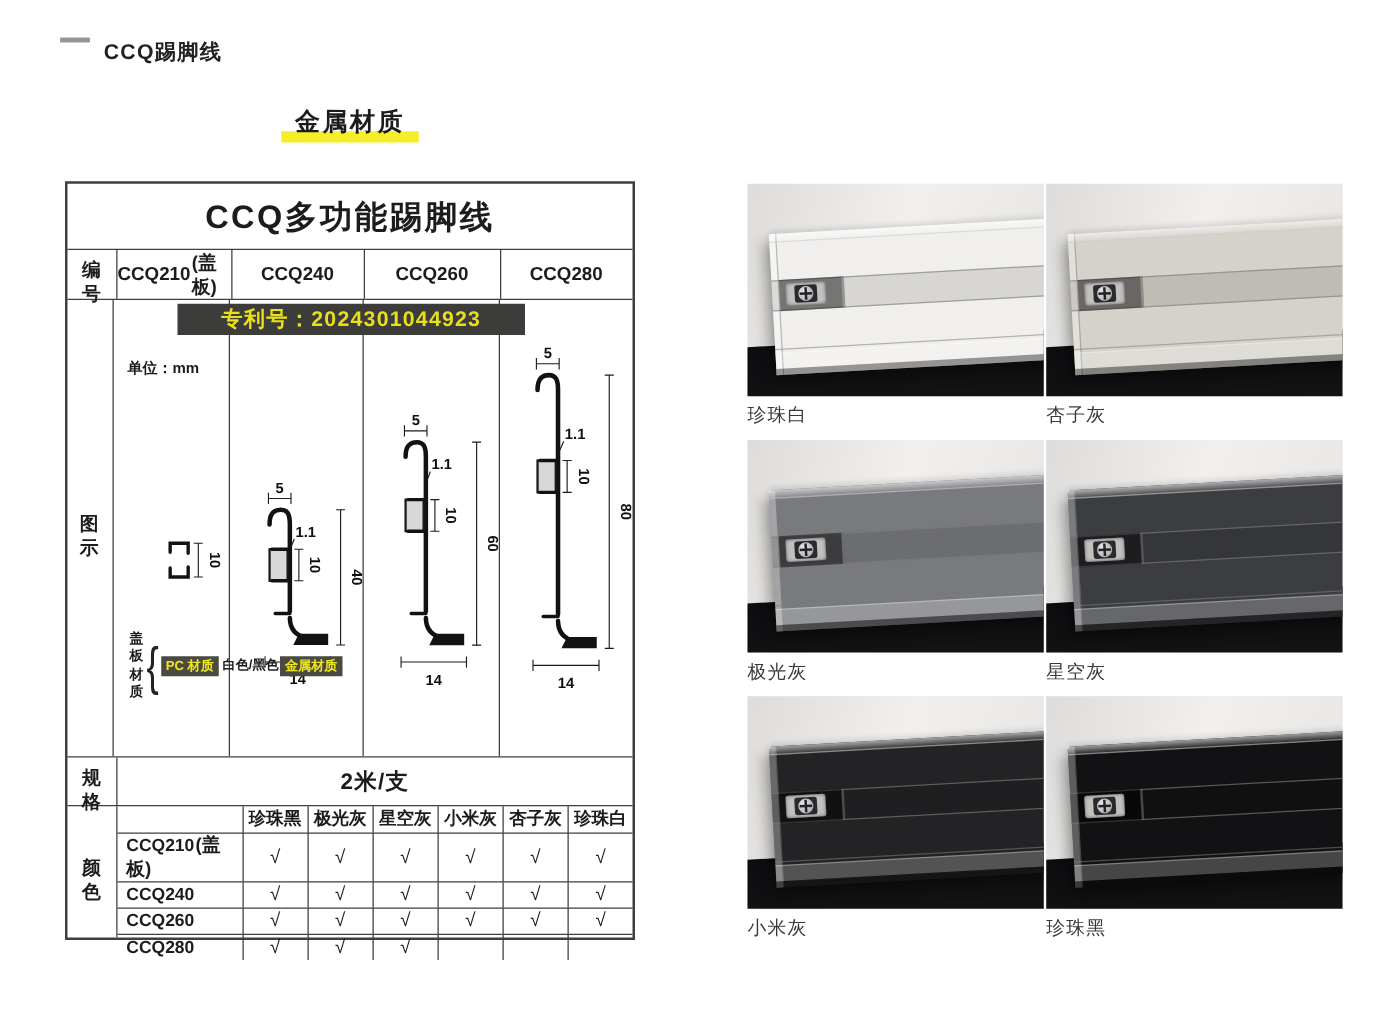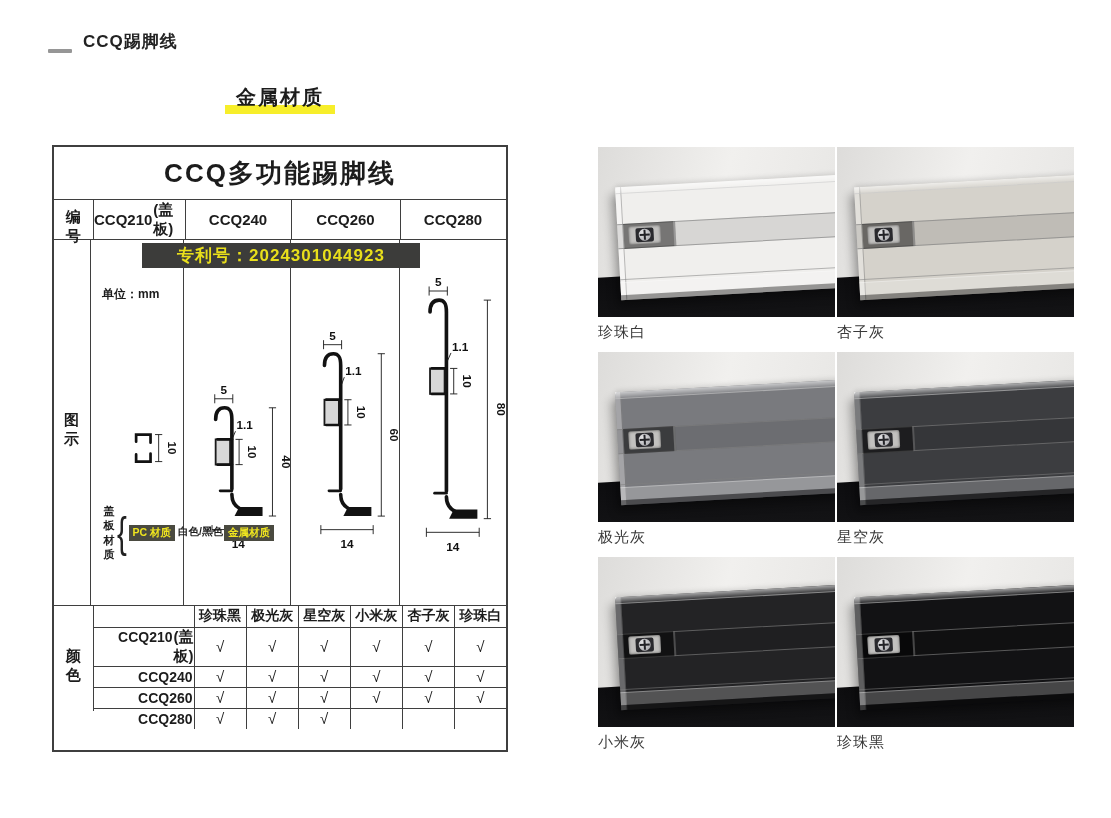--- a/index.html
+++ b/index.html
@@ -4,21 +4,21 @@
 <style>
   :root{
     --highlight:#f7ee2a; --patent-bg:#3c3c3a; --patent-text:#e9df1b;
     --badge-bg:#4a4a40; --badge-text:#efe51f; --border:#3f3f3f; --floor:#141416;
   }
   *{margin:0;padding:0;box-sizing:border-box;}
   body{background:#ffffff;font-family:"Liberation Sans","DejaVu Sans",sans-serif;color:#1c1c1c;}
   .stage{position:relative;width:1111px;height:818px;background:#ffffff;overflow:hidden;}
 
   
-  .breadcrumb{position:absolute;left:48px;top:30px;display:flex;align-items:flex-end;gap:11px;}
+  .breadcrumb{position:absolute;left:48px;top:30px;display:flex;align-items:flex-start;gap:11px;}
   .crumb-dash{width:24px;height:4px;background:#969696;border-radius:1px;}
   .crumb-text{font-size:17px;font-weight:bold;letter-spacing:1px;color:#222;}
 
   .hl-heading{position:absolute;top:84px;text-align:center;font-size:20px;font-weight:bold;letter-spacing:2px;}
   .hl-heading .hl{position:relative;display:inline-block;padding:0 2px;}
   .hl-heading .hl::after{content:"";position:absolute;left:-9px;right:-9px;bottom:-3px;height:9px;background:var(--highlight);z-index:0;}
   .hl-heading .hl .txt{position:relative;z-index:1;}
   .heading-left{left:52px;width:456px;}
   .heading-right{left:598px;width:476px;}
 
@@ -37,21 +37,21 @@
   .diag-cell{position:relative;}
   .diag-cell svg{position:absolute;inset:0;}
   .patent-banner{position:absolute;left:88px;top:3px;width:278px;height:25px;z-index:2;background:var(--patent-bg);color:var(--patent-text);font-size:17px;font-weight:bold;display:flex;align-items:center;justify-content:center;letter-spacing:1px;}
   .unit-note{position:absolute;left:48px;top:46px;font-size:12px;font-weight:bold;z-index:2;}
   .t-spec{height:39px;display:flex;}
   .spec-value{flex:1;display:flex;align-items:center;justify-content:center;font-size:18px;font-weight:bold;letter-spacing:1px;}
   .t-colors{height:105px;display:flex;}
   table.matrix{flex:1;border-collapse:collapse;table-layout:fixed;}
   table.matrix td{border:1px solid var(--border);text-align:center;vertical-align:middle;font-size:14px;height:21px;padding:0;}
   table.matrix td.model{text-align:left;padding-left:7px;font-size:14px;font-weight:600;width:100px;}
-  table.matrix tr td:first-child{border-left:none;text-align:right;}
+  table.matrix tr td:first-child{border-left:none;}
   table.matrix tr td:last-child{border-right:none;}
   table.matrix tr:first-child td{border-top:none;font-weight:bold;}
   table.matrix tr:last-child td{border-bottom:none;}
   table.matrix td.check{font-size:15px;}
 
   
   .callout{position:absolute;left:3px;top:264px;width:88px;display:flex;align-items:center;z-index:2;}
   .co-label{width:24px;font-size:11px;font-weight:bold;line-height:1.3;word-break:break-all;}
   .co-brace{font-size:42px;line-height:42px;font-weight:400;transform:scaleX(.7);color:#222;}
   .co-items{display:flex;flex-direction:row;gap:1px;align-items:flex-start;}
@@ -238,20 +238,26 @@
           <line class="dim" x1="81" y1="306" x2="89" y2="306"></line>
           <text class="dimtxt" x="95" y="186" text-anchor="middle" transform="rotate(90 95 186)">80</text>
           <line class="dim" x1="18" y1="321" x2="76" y2="321"></line>
           <line class="dim" x1="18" y1="316" x2="18" y2="326"></line>
           <line class="dim" x1="76" y1="316" x2="76" y2="326"></line>
           <text class="dimtxt" x="47" y="341" text-anchor="middle">14</text>
         </svg>
       </div>
     </div>
 
+    <div class="t-spec bb">
+      <div class="rowhead br">
+          <span class="vtxt">规格</span>
+        </div>
+      <div class="spec-value">2米/支</div>
+    </div>
 
     <div class="t-colors">
       <div class="rowhead br">
           <span class="vtxt">颜色</span>
         </div>
       <table class="matrix">
         <tbody>
             <tr>
           <td class="model"></td>
           <td>珍珠黑</td>

